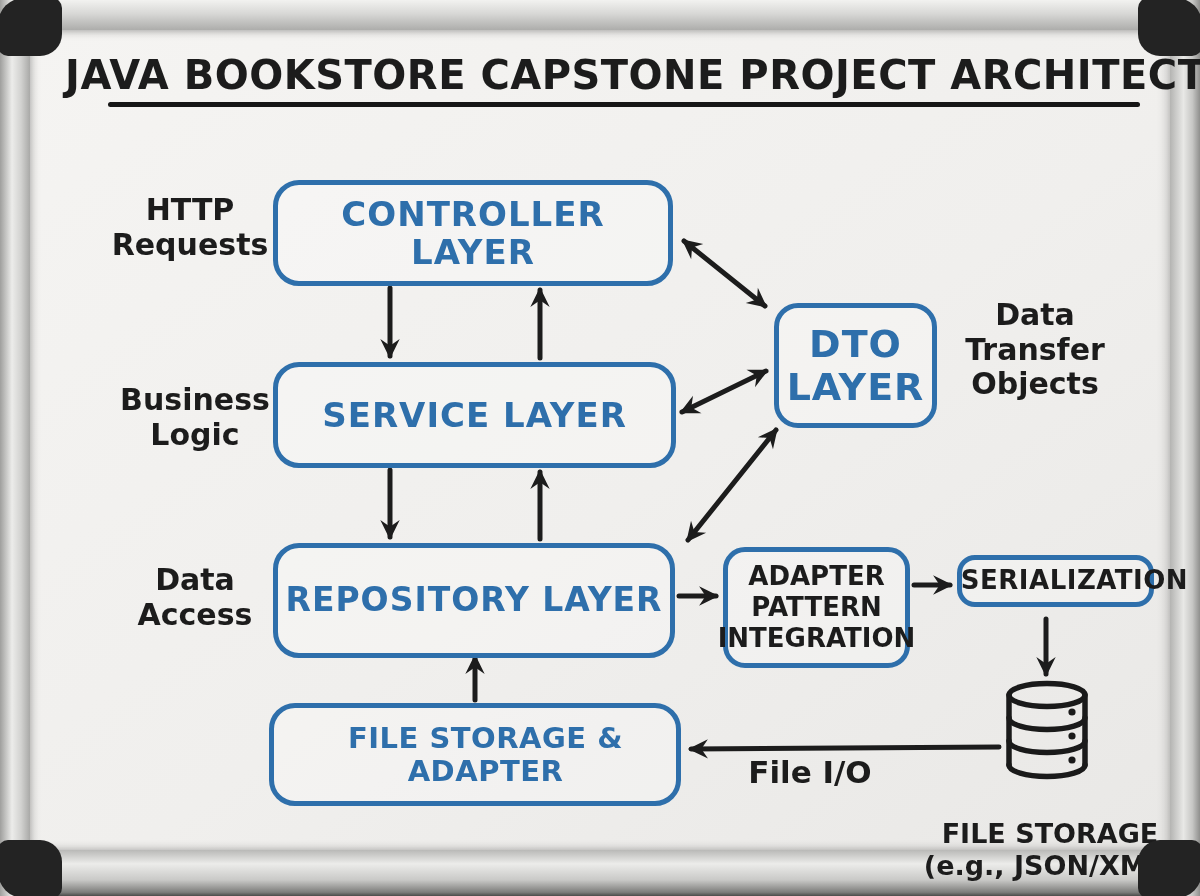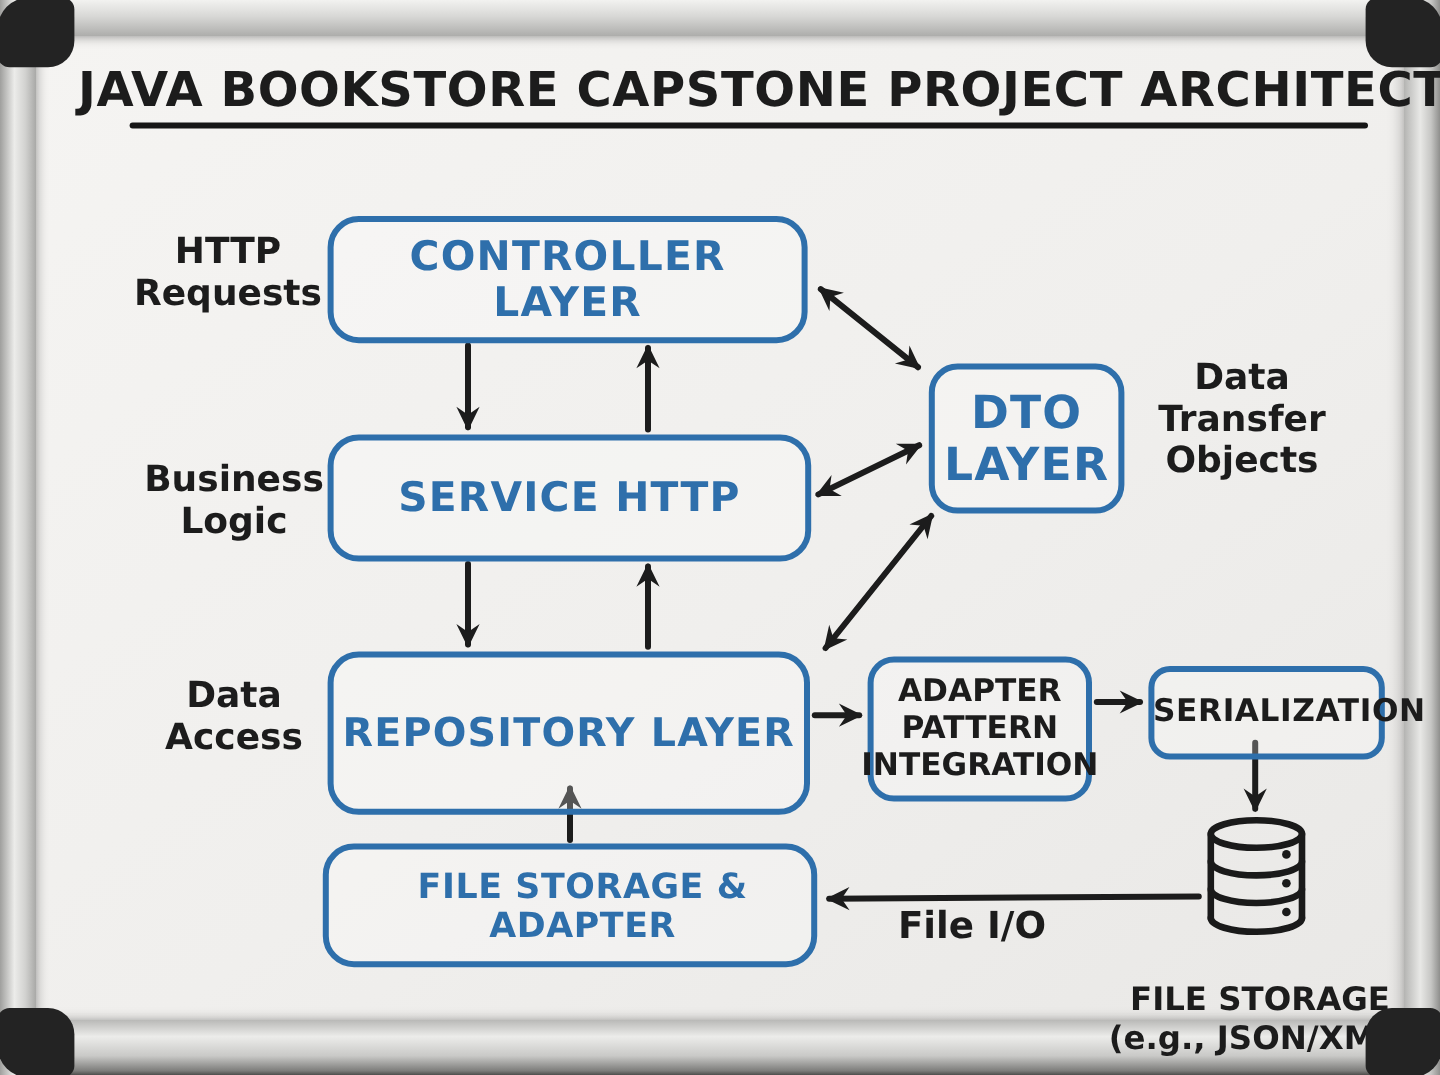--- a/index.html
+++ b/index.html
@@ -55,29 +55,29 @@
     text-align: center; background: rgba(255,255,255,0.25);
   }
   .dbox span { white-space: pre-line; line-height: 1.12; }
   .blue-text  { color: var(--blue); font-weight: bold; }
   .black-text { color: var(--ink);  font-weight: bold; }
 
   .box-controller { left: 243px; top: 150px; width: 400px; height: 106px; }
   .box-controller span { font-size: 34px; letter-spacing: 1px; }
   .box-service    { left: 243px; top: 332px; width: 403px; height: 106px; }
   .box-service span { font-size: 34px; letter-spacing: 1px; }
-  .box-repository { left: 243px; top: 513px; width: 402px; height: 136px; }
+  .box-repository { left: 243px; top: 513px; width: 402px; height: 115px; }
   .box-repository span { font-size: 33px; letter-spacing: 1px; }
   .box-fsa        { left: 239px; top: 673px; width: 412px; height: 103px; padding-left: 21px; }
   .box-fsa span   { font-size: 29px; letter-spacing: 0.5px; }
   .box-dto        { left: 744px; top: 273px; width: 163px; height: 125px; border-radius: 24px; }
   .box-dto span   { font-size: 38px; letter-spacing: 1px; }
   .box-adapter    { left: 693px; top: 503px; width: 187px; height: 121px; border-radius: 22px; margin-top: 14px; }
   .box-adapter span { font-size: 26px; line-height: 1.18; }
-  .box-serial     { left: 927px; top: 525px; width: 197px; height: 78px; border-radius: 18px; padding-left: 38px; }
+  .box-serial     { left: 927px; top: 525px; width: 197px; height: 52px; border-radius: 18px; padding-left: 38px; }
   .box-serial span { font-size: 26px; letter-spacing: 0.5px; }
   
   .note {
     position: absolute; color: var(--ink); font-weight: bold;
     text-align: center; white-space: pre-line; line-height: 1.15; font-size: 30px;
   }
   .note-http  { left: 80px;  top: 163px; width: 160px; }
   .note-biz   { left: 80px;  top: 353px; width: 170px; }
   .note-data  { left: 80px;  top: 533px; width: 170px; }
   .note-dto   { left: 925px; top: 268px; width: 160px; }
@@ -123,21 +123,21 @@
         <path d="M884,555 L920,555" marker-end="url(#mE)"></path>
         <path d="M1016,589 L1016,644" marker-end="url(#mE)"></path>
         <path d="M969,717 L661,719" marker-end="url(#mE)"></path>
       </g>
     </svg>
 
     <div class="dbox box-controller">
       <span class="blue-text">CONTROLLER LAYER</span>
     </div>
     <div class="dbox box-service">
-      <span class="blue-text">SERVICE HTTP</span>
+      <span class="blue-text">SERVICE LAYER</span>
     </div>
     <div class="dbox box-repository">
       <span class="blue-text">REPOSITORY LAYER</span>
     </div>
     <div class="dbox box-fsa">
       <span class="blue-text">FILE STORAGE &amp; ADAPTER</span>
     </div>
     <div class="dbox box-dto">
       <span class="blue-text">DTO
 LAYER</span>

